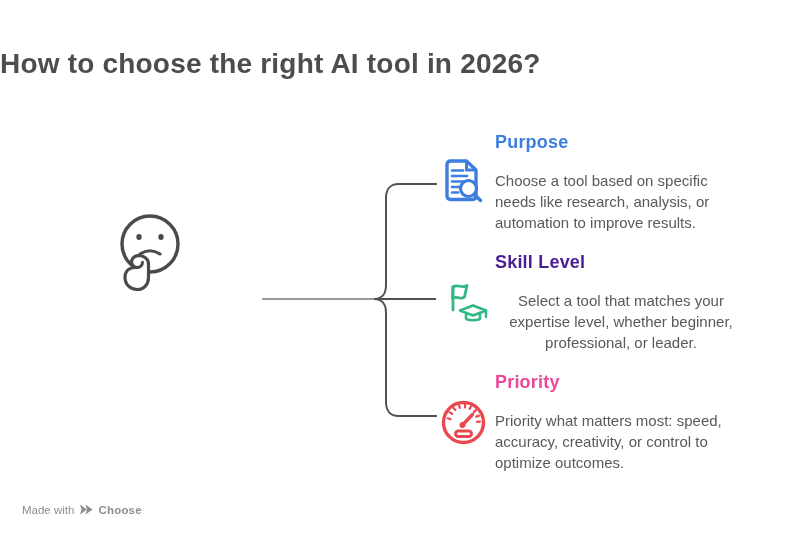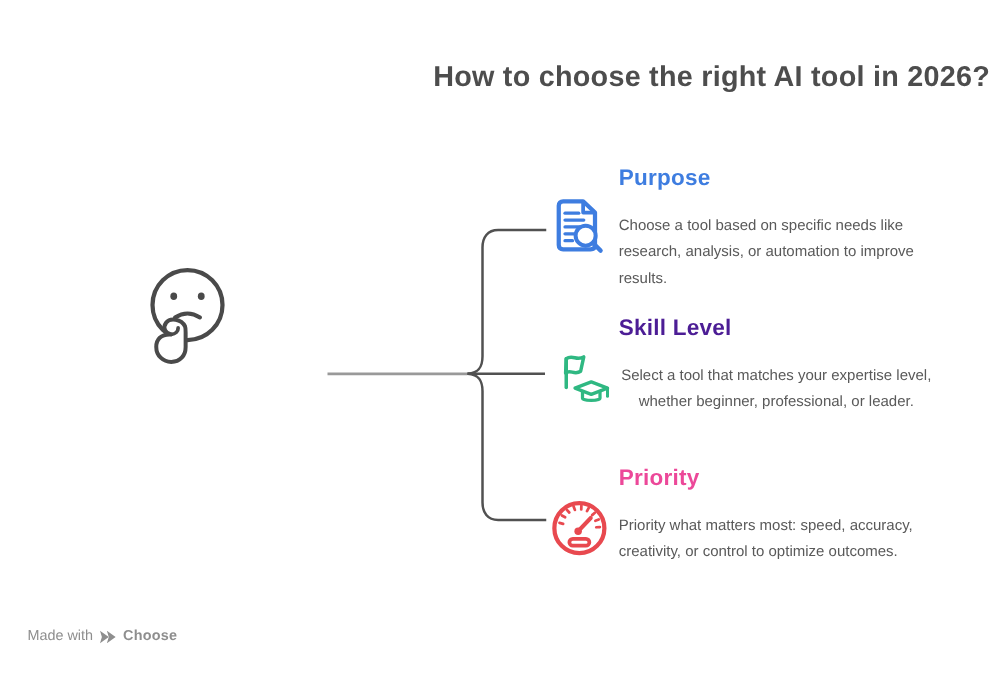--- a/index.html
+++ b/index.html
@@ -3,37 +3,37 @@
 <meta charset="utf-8">
 <style>
   * { margin:0; padding:0; box-sizing:border-box; }
   body { font-family:"Liberation Sans", sans-serif; background:#f3f3f3; }
   .canvas {
     position:relative; width:792px; height:540px; background:#ffffff;
     overflow:hidden; margin:0 auto;
   }
   .title {
     position:absolute; top:48px; left:0; width:100%;
-    text-align:right; font-size:23px; font-weight:bold;
+    text-align:left; font-size:28px; font-weight:bold;
     color:#4d4d4d; letter-spacing:.2px;
   }
   .root-icon { position:absolute; left:106px; top:204px; }
   .connectors { position:absolute; left:0; top:0; }
   .branch-icon { position:absolute; }
   .branch-heading {
     position:absolute; left:495px; font-size:18px; font-weight:bold;
     letter-spacing:.2px;
   }
   .branch-desc {
     position:absolute; left:495px; width:252px;
-    font-size:12px; line-height:21px; color:#595959;
+    font-size:15px; line-height:21px; color:#595959;
   }
   .footer {
     position:absolute; left:22px; top:503px;
-    display:flex; gap:5px;
+    display:flex; align-items:center; gap:5px;
     font-size:11.5px; color:#8e8e8e;
   }
   .footer .brand { font-weight:bold; letter-spacing:.2px; }
 </style>
 </head>
 <body>
 
 <div class="canvas">
 
   <div class="title">How to choose the right AI tool in 2026?</div>

